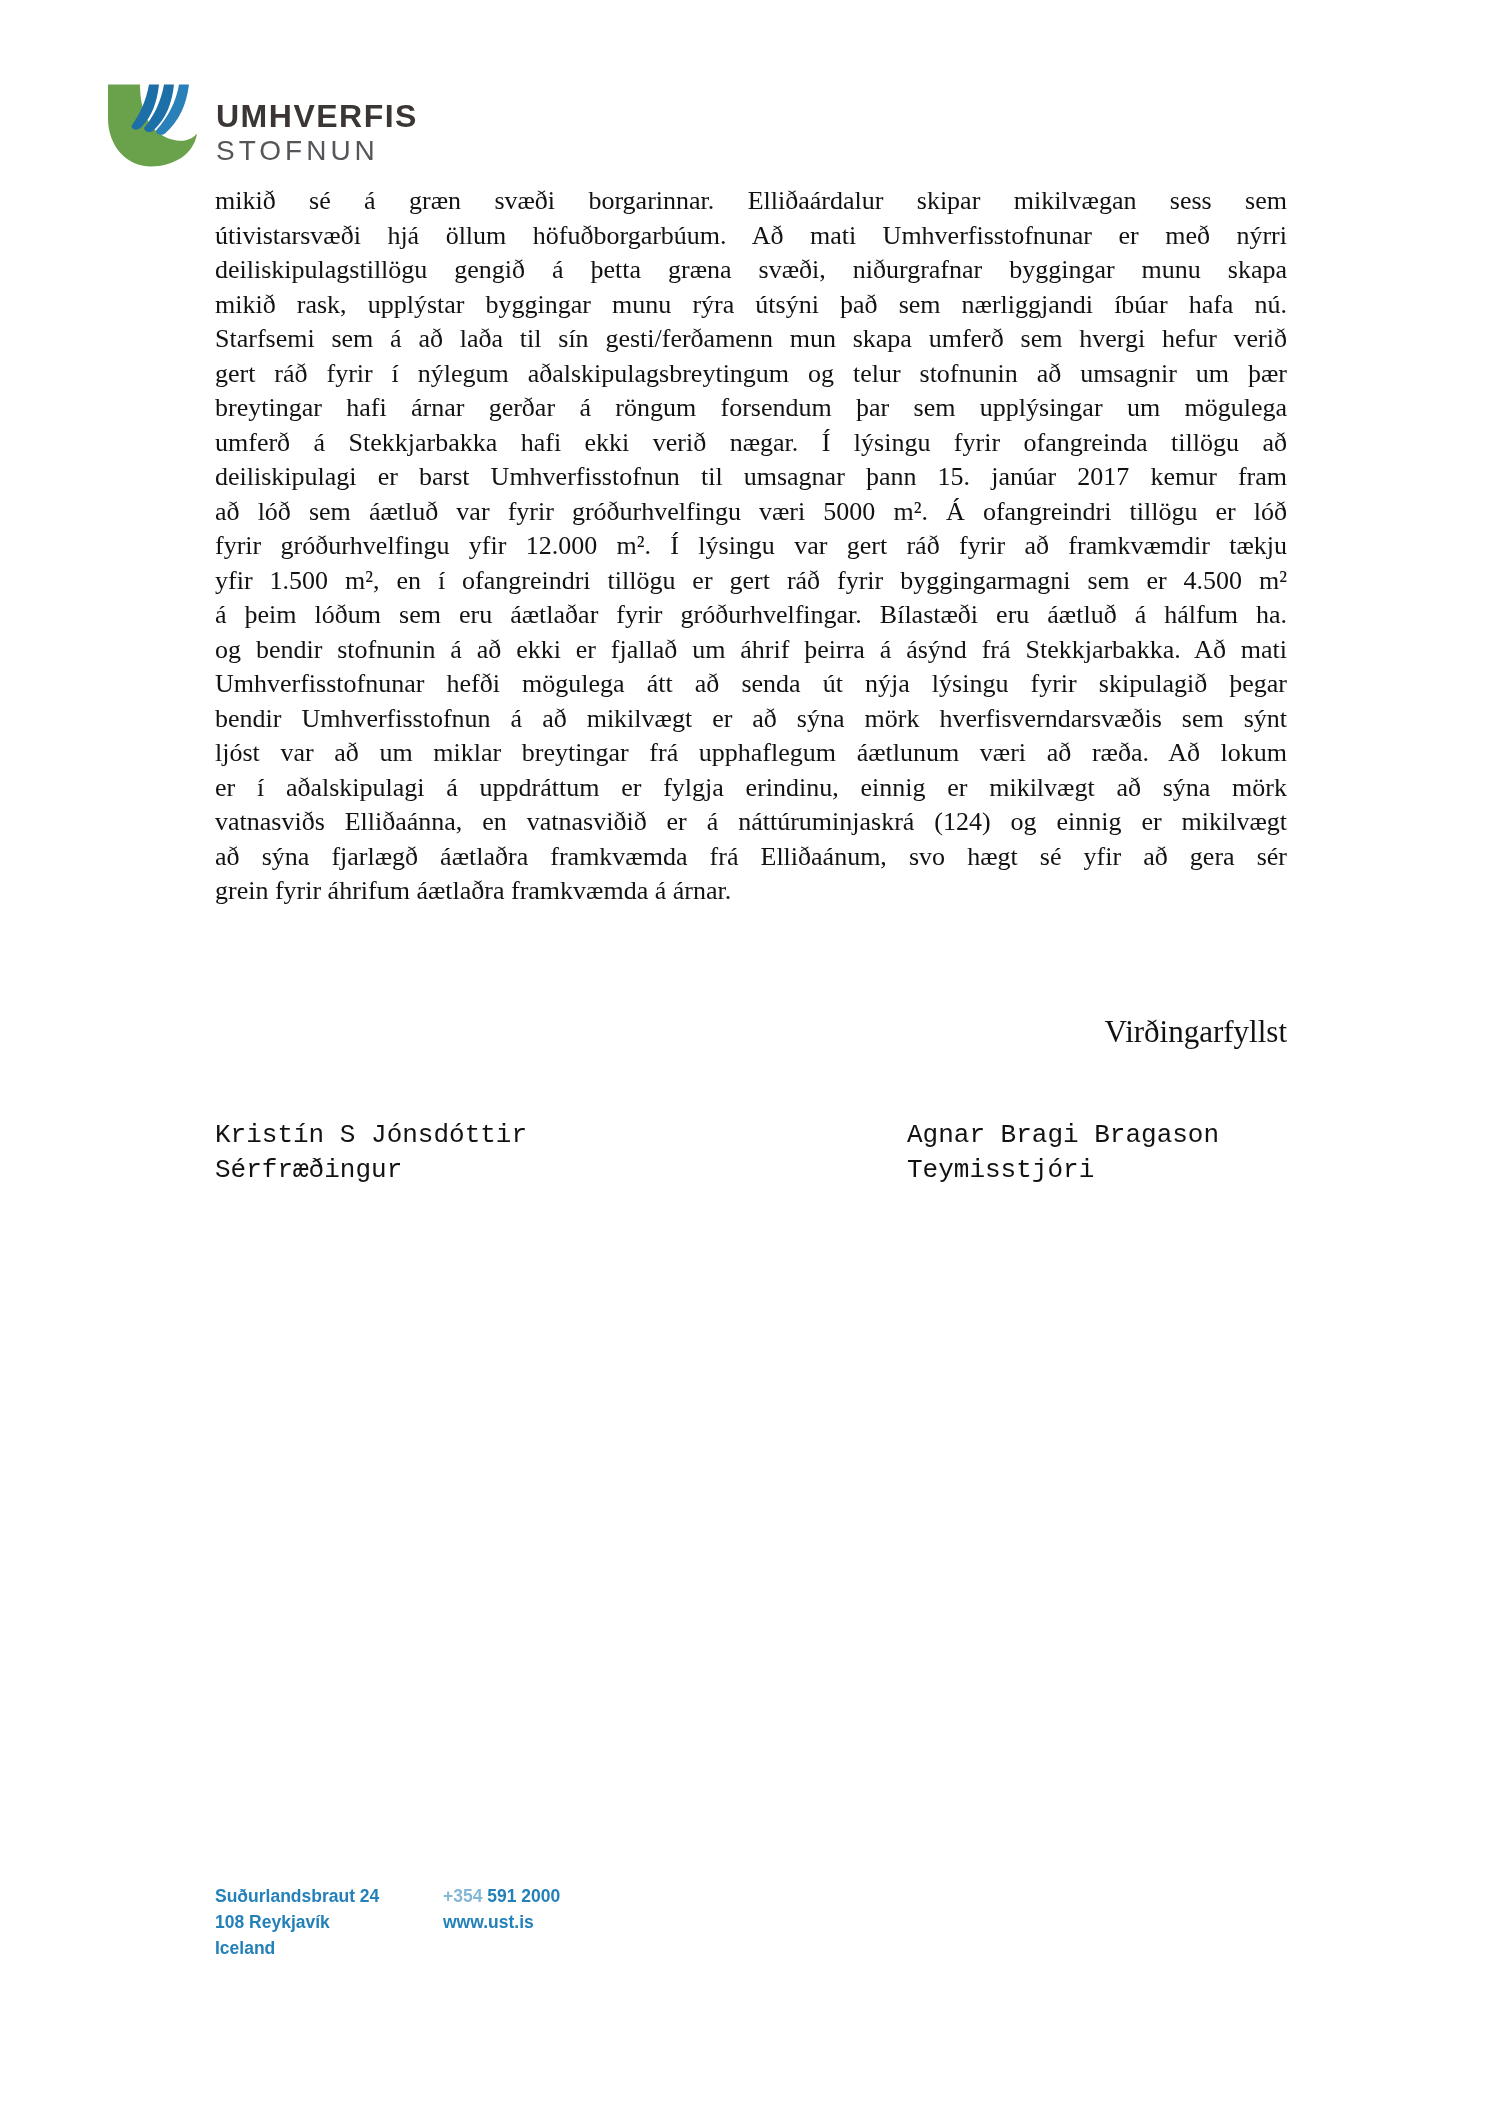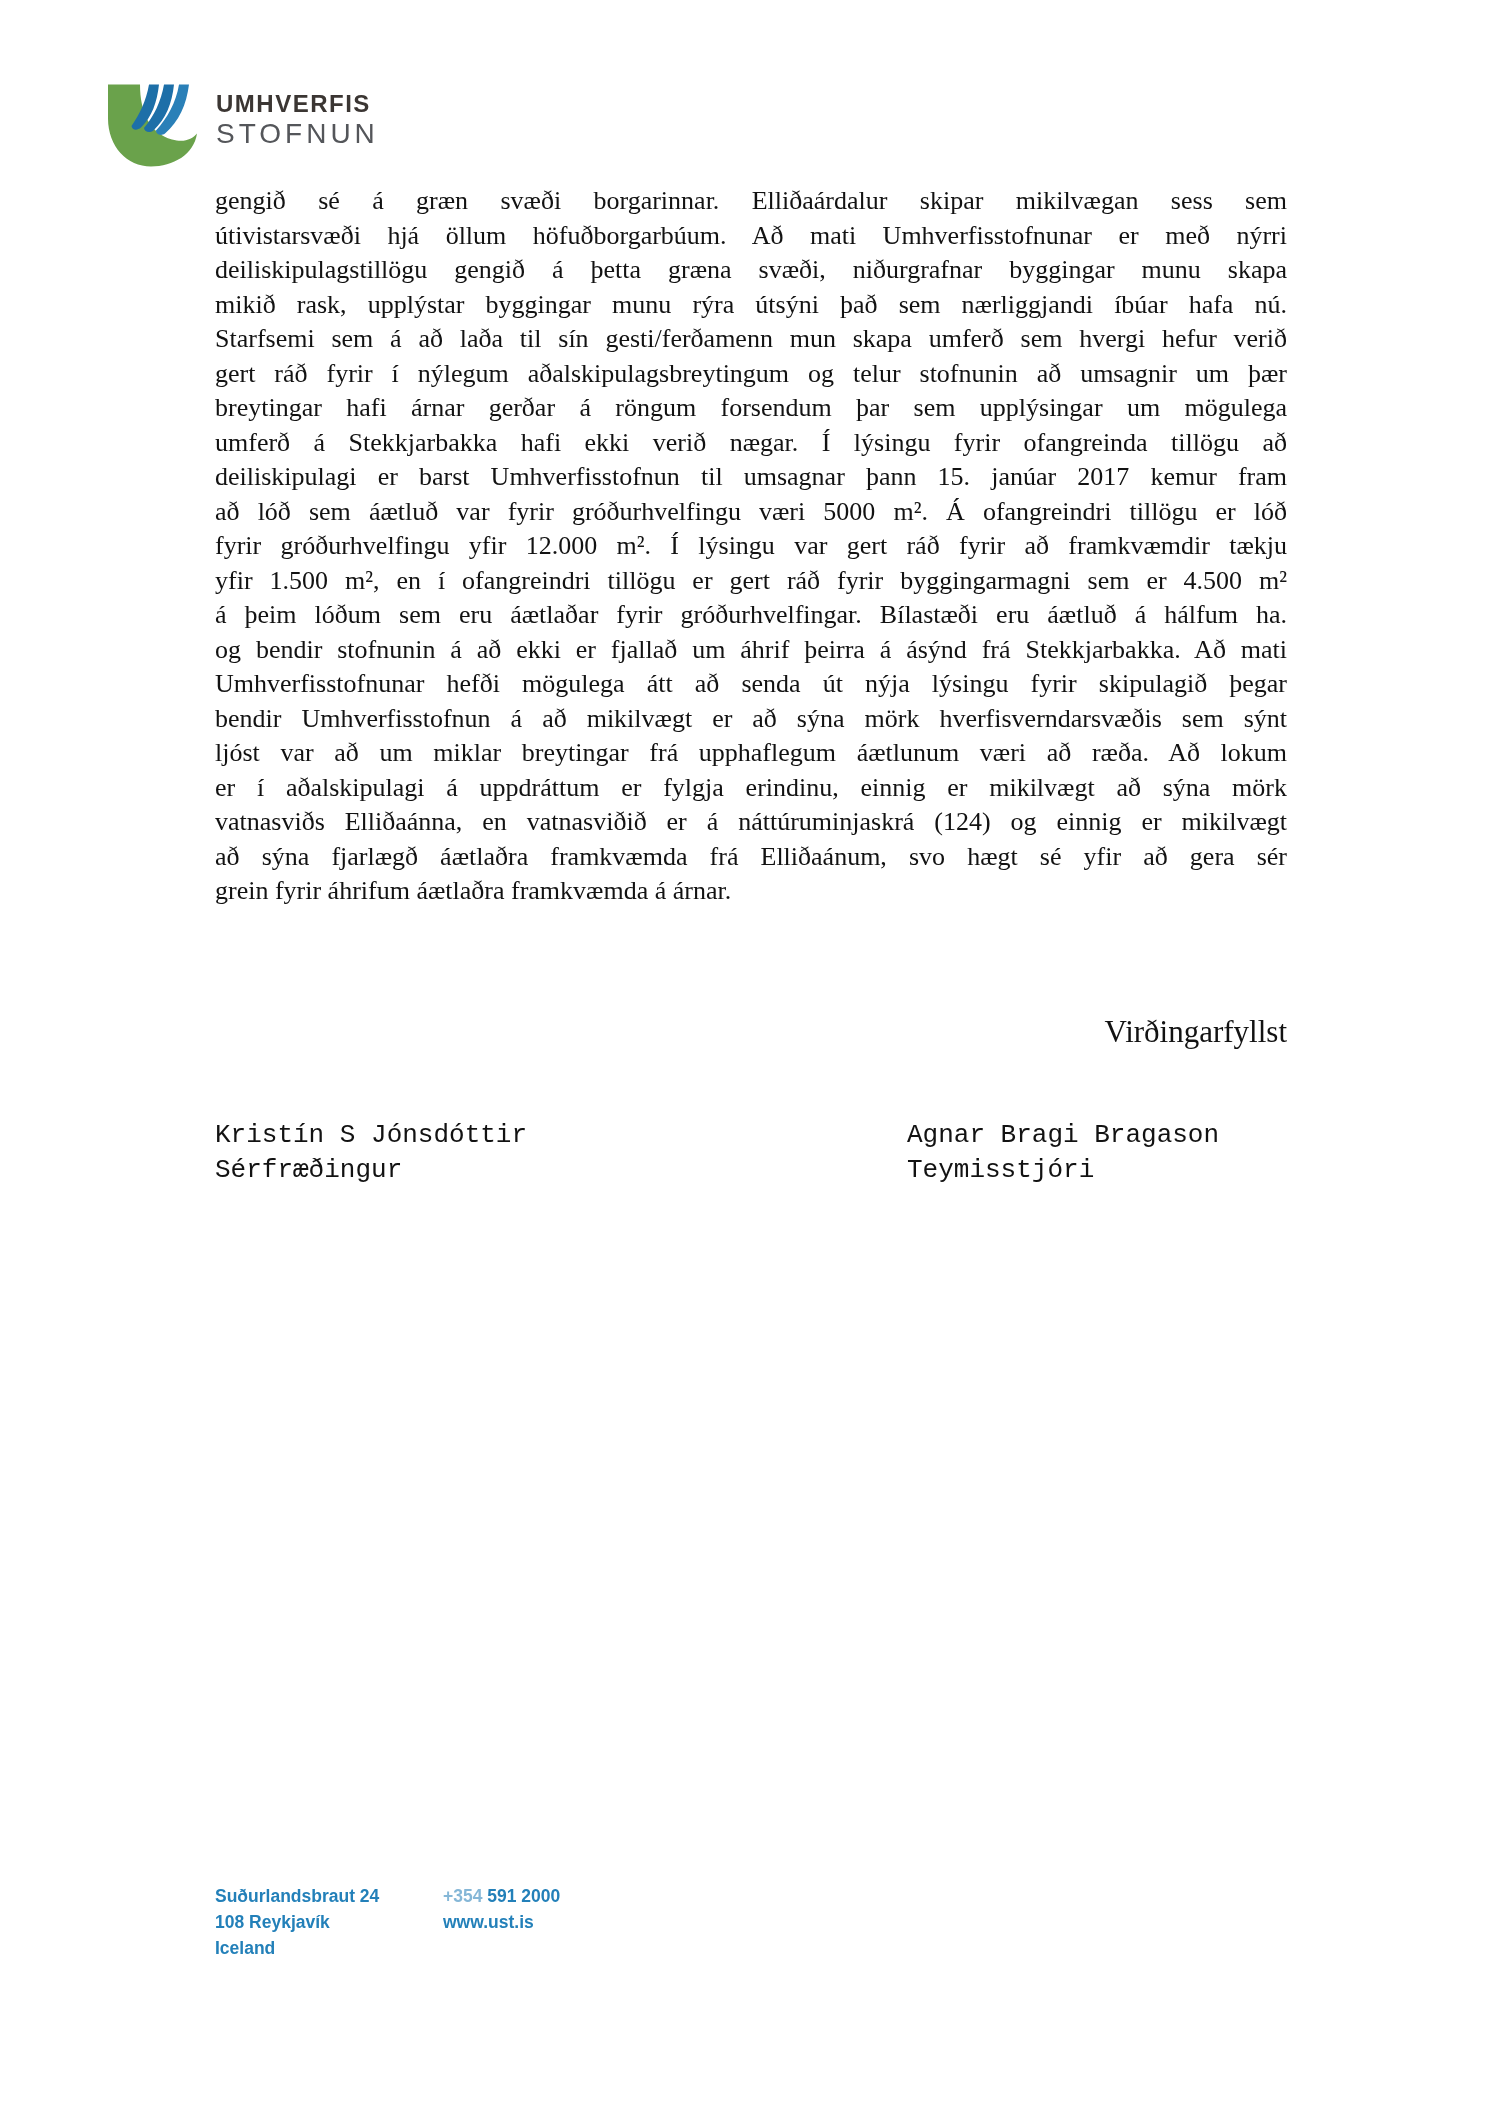--- a/index.html
+++ b/index.html
@@ -10,21 +10,21 @@
     background:#ffffff;
     overflow:hidden;
     font-family:"Liberation Serif", serif;
     color:#121212;
   }
 
   
   .logo{position:absolute;left:102px;top:84px;display:flex;align-items:flex-start;}
   .logo-mark{width:97px;height:83px;display:block;}
   .logo-text{margin-left:17px;font-family:"Liberation Sans", sans-serif;}
-  .logo-line1{font-size:24px;font-weight:bold;letter-spacing:1.5px;color:#3b3633;margin-top:6px;}
+  .logo-line1{font-size:32px;font-weight:bold;letter-spacing:1.5px;color:#3b3633;margin-top:14px;}
   .logo-line2{font-size:28px;font-weight:normal;letter-spacing:4px;color:#54565a;}
 
   
   .bodytext{
     position:absolute;left:215px;top:184px;width:1072px;
     font-size:26px;line-height:34.5px;
   }
   .body-line{
     text-align:justify;
     text-align-last:justify;
@@ -69,21 +69,21 @@
       <path d="M77,0 L87,0 C84.5,20 77,37 63,49 C59,52 54,50 54,46 C65.5,33.5 74,18 77,0 Z" fill="#2a80b8"></path>
     </svg>
     <div class="logo-text">
       <div class="logo-line1">UMHVERFIS</div>
       <div class="logo-line2">STOFNUN</div>
     </div>
   </div>
 
   <div class="bodytext">
 
-  <div class="body-line">gengið sé á græn svæði borgarinnar. Elliðaárdalur skipar mikilvægan sess sem</div>
+  <div class="body-line">mikið sé á græn svæði borgarinnar. Elliðaárdalur skipar mikilvægan sess sem</div>
       <div class="body-line">útivistarsvæði hjá öllum höfuðborgarbúum. Að mati Umhverfisstofnunar er með nýrri</div>
       <div class="body-line">deiliskipulagstillögu gengið á þetta græna svæði, niðurgrafnar byggingar munu skapa</div>
       <div class="body-line">mikið rask, upplýstar byggingar munu rýra útsýni það sem nærliggjandi íbúar hafa nú.</div>
       <div class="body-line">Starfsemi sem á að laða til sín gesti/ferðamenn mun skapa umferð sem hvergi hefur verið</div>
       <div class="body-line">gert ráð fyrir í nýlegum aðalskipulagsbreytingum og telur stofnunin að umsagnir um þær</div>
       <div class="body-line">breytingar hafi árnar gerðar á röngum forsendum þar sem upplýsingar um mögulega</div>
       <div class="body-line">umferð á Stekkjarbakka hafi ekki verið nægar. Í lýsingu fyrir ofangreinda tillögu að</div>
       <div class="body-line">deiliskipulagi er barst Umhverfisstofnun til umsagnar þann 15. janúar 2017 kemur fram</div>
       <div class="body-line">að lóð sem áætluð var fyrir gróðurhvelfingu væri 5000 m². Á ofangreindri tillögu er lóð</div>
       <div class="body-line">fyrir gróðurhvelfingu yfir 12.000 m². Í lýsingu var gert ráð fyrir að framkvæmdir tækju</div>

